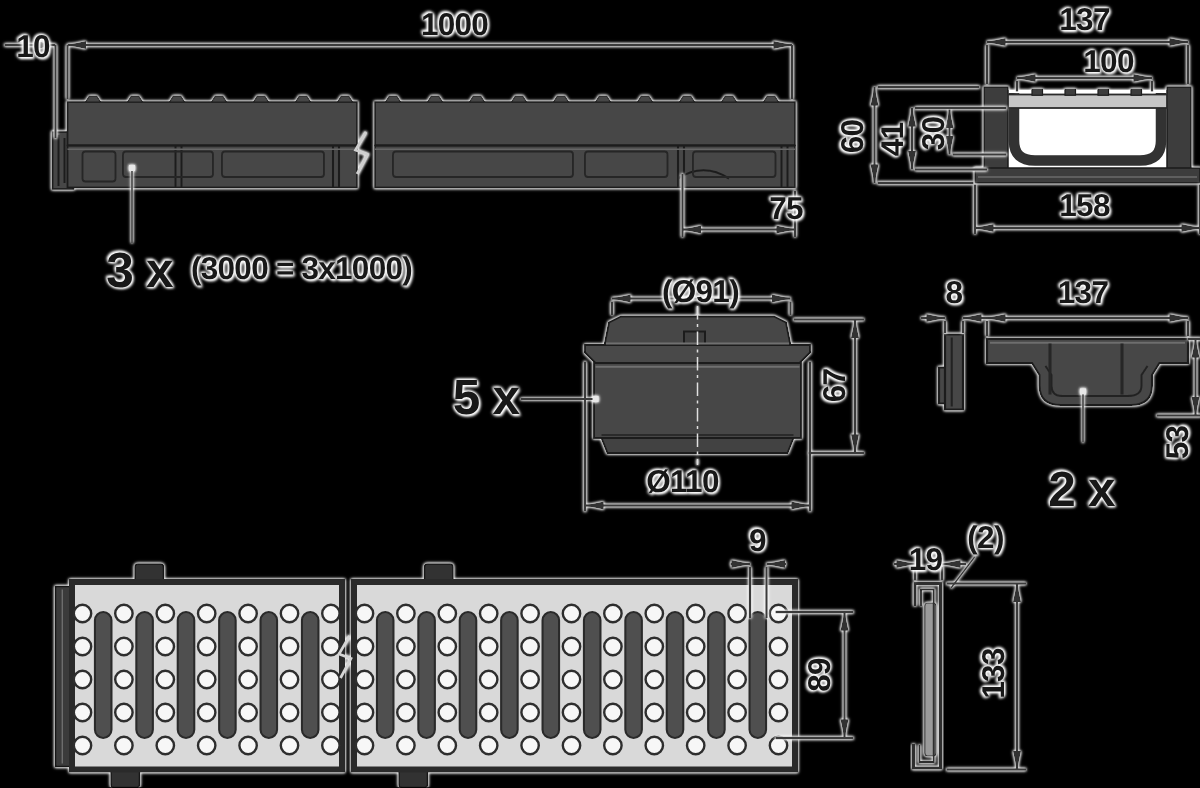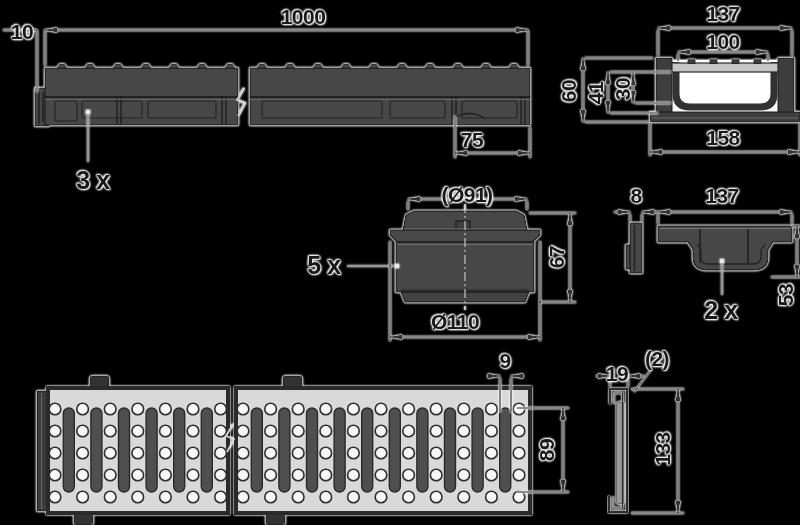--- a/index.html
+++ b/index.html
@@ -3,21 +3,21 @@
 <meta charset="utf-8">
 <style>
   html,body{margin:0;padding:0;background:#000;}
   #stage{position:relative;width:800px;height:525px;background:#000;overflow:hidden;
          font-family:"Liberation Sans",sans-serif;}
   .dimh,.dimv,.qty{position:absolute;color:#181818;white-space:nowrap;
       font-weight:bold;font-size:21px;letter-spacing:-0.5px;
       text-shadow:0 0 2px #fff,0 0 2px #fff,0 0 3px #fff,1px 1px 2px #fff,-1px -1px 2px #fff;}
   .dimh{transform:translate(-50%,-50%);}
   .dimv{transform:translate(-50%,-50%) rotate(-90deg);}
-  .qty{font-size:25px;transform:translate(-50%,-50%);}
+  .qty{font-size:33px;transform:translate(-50%,-50%);}
   svg{position:absolute;left:0;top:0;}
 </style>
 </head>
 <body>
 
 <div id="stage">
 <svg width="800" height="525" viewBox="0 0 800 525">
   <defs>
     <marker id="arr" viewBox="0 0 12 6" refX="11.5" refY="3" markerWidth="13" markerHeight="7" markerUnits="userSpaceOnUse" orient="auto-start-reverse">
       <path d="M0,0.5 L12,3 L0,5.5 Z" fill="#333"></path>
@@ -330,38 +330,39 @@
     <line x1="650" y1="371" x2="634" y2="392" stroke-width="1.2"></line>
     <line x1="678" y1="389" x2="678" y2="513" marker-start="url(#arr)" marker-end="url(#arr)"></line>
     <line x1="631" y1="389" x2="684" y2="389"></line>
         <line x1="631" y1="513" x2="684" y2="513"></line>
   </g>
 </svg>
 
 <span class="dimh" style="left:22px;top:32px">10</span>
 <span class="dimh" style="left:303px;top:17px">1000</span>
 <span class="qty" style="left:93px;top:180px">3 x</span>
-<span class="dimh" style="left:472px;top:140px">75</span>
+<span class="dimh" style="left:201px;top:180px">(3000 = 3x1000)</span>
+<span class="dimh" style="left:524px;top:140px">75</span>
 
 <span class="dimh" style="left:723px;top:14px">137</span>
-<span class="dimh" style="left:723px;top:42px">100</span>
+<span class="dimh" style="left:739px;top:42px">100</span>
 <span class="dimv" style="left:569px;top:91px">60</span>
 <span class="dimv" style="left:596px;top:93px">41</span>
 <span class="dimv" style="left:623px;top:89px">30</span>
 <span class="dimh" style="left:723px;top:138px">158</span>
 
 <span class="dimh" style="left:467px;top:195px">(Ø91)</span>
 <span class="qty" style="left:324px;top:265px">5 x</span>
 <span class="dimv" style="left:557px;top:257px">67</span>
 <span class="dimh" style="left:455px;top:322px">Ø110</span>
 
 <span class="dimh" style="left:636px;top:196px">8</span>
 <span class="dimh" style="left:722px;top:196px">137</span>
 <span class="dimv" style="left:786px;top:295px">53</span>
-<span class="qty" style="left:721px;top:310px">2 x</span>
+<span class="qty" style="left:721px;top:326px">2 x</span>
 
 <span class="dimh" style="left:505px;top:361px">9</span>
 <span class="dimv" style="left:547px;top:450px">89</span>
 
 <span class="dimh" style="left:617px;top:374px">19</span>
 <span class="dimh" style="left:657px;top:359px">(2)</span>
 <span class="dimv" style="left:663px;top:449px">133</span>
 </div>
 
 </body></html>

